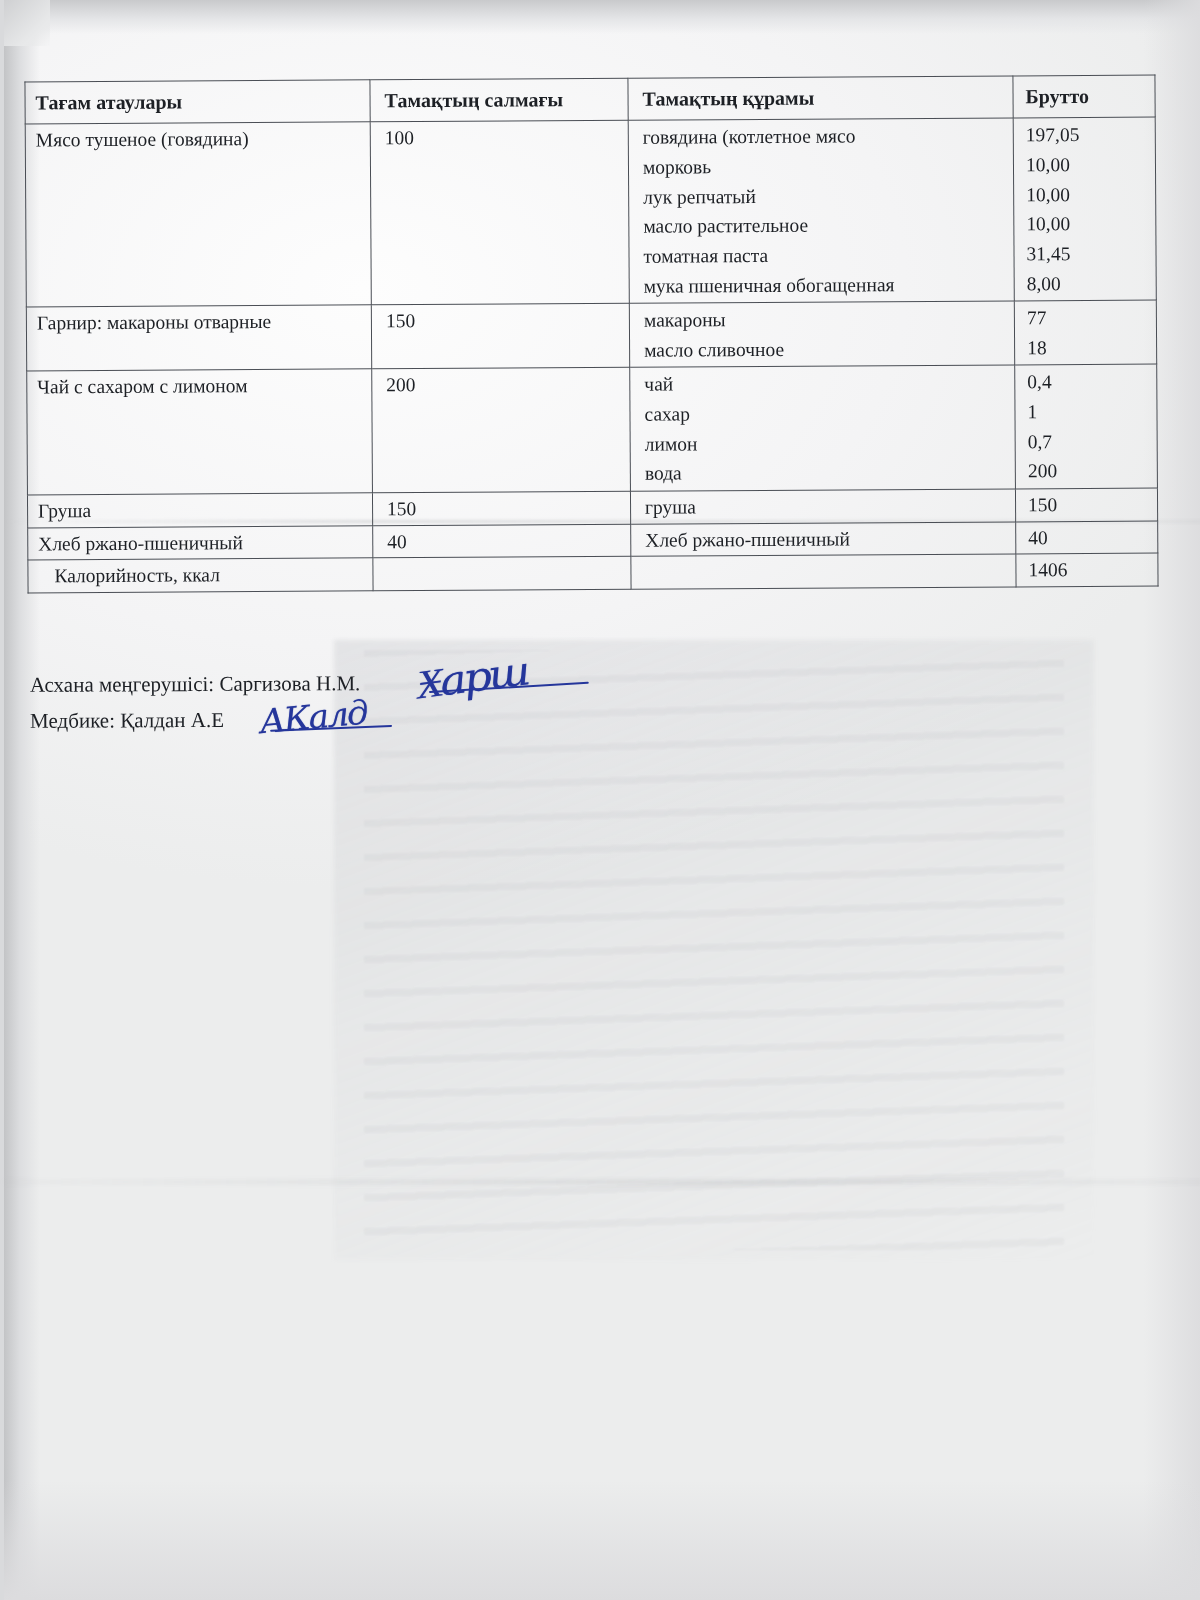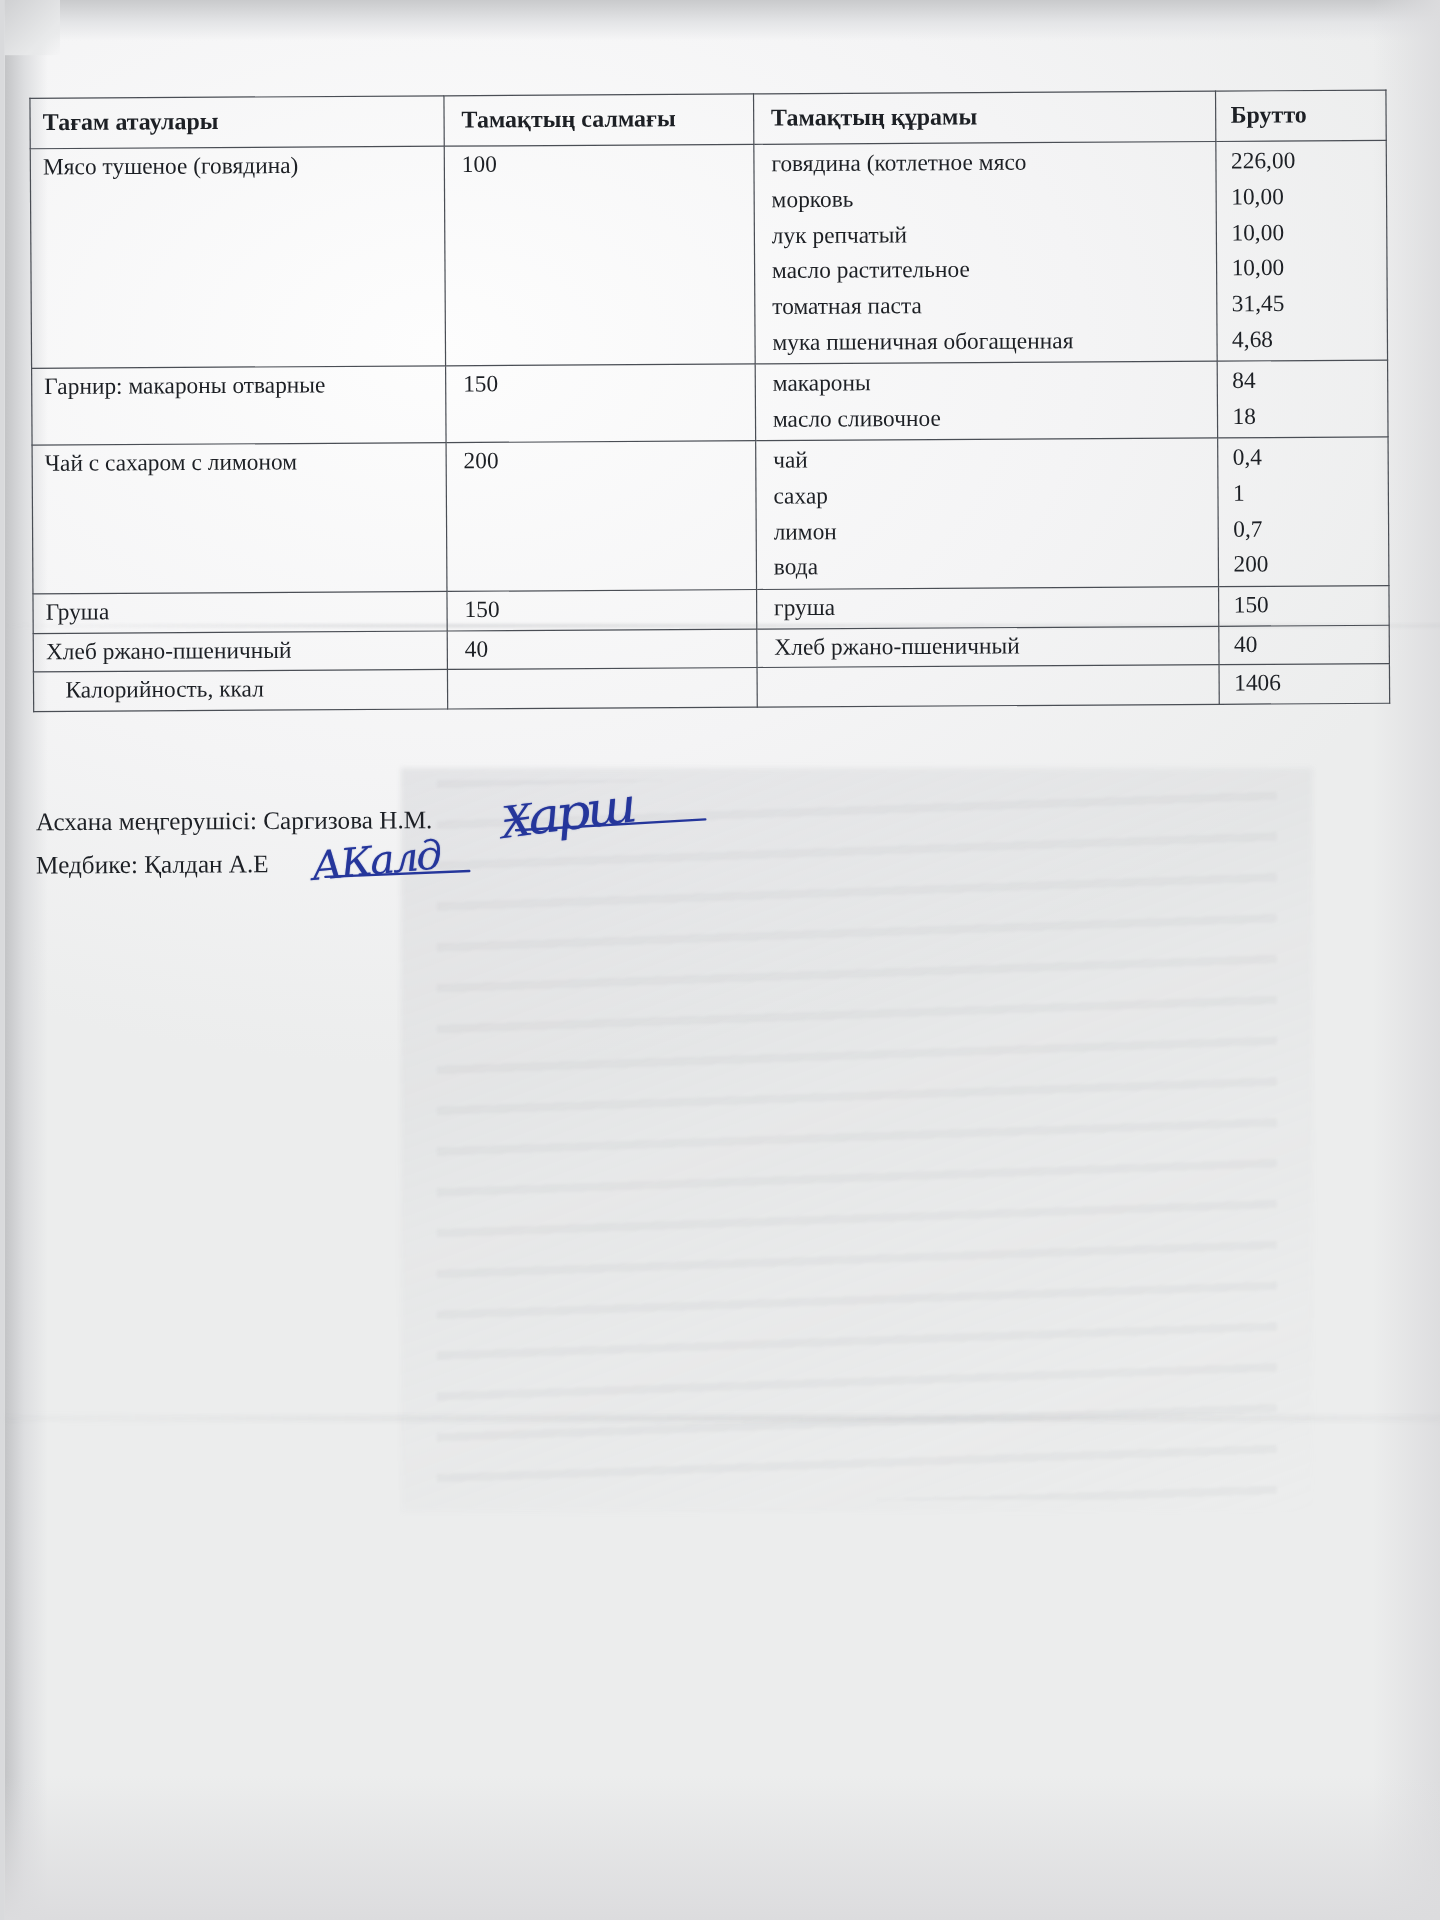--- a/index.html
+++ b/index.html
@@ -208,42 +208,42 @@
             <li>говядина (котлетное мясо</li>
             <li>морковь</li>
             <li>лук репчатый</li>
             <li>масло растительное</li>
             <li>томатная паста</li>
             <li>мука пшеничная обогащенная</li>
           </ul>
         </td>
         <td class="cell-gross">
           <ul class="gross-list">
-            <li>226,00</li>
+            <li>197,05</li>
             <li>10,00</li>
             <li>10,00</li>
             <li>10,00</li>
             <li>31,45</li>
-            <li>4,68</li>
+            <li>8,00</li>
           </ul>
         </td>
       </tr>
 
       <tr>
         <td class="cell-name">Гарнир: макароны отварные</td>
         <td class="cell-weight">150</td>
         <td class="cell-comp">
           <ul class="ing-list">
             <li>макароны</li>
             <li>масло сливочное</li>
           </ul>
         </td>
         <td class="cell-gross">
           <ul class="gross-list">
-            <li>84</li>
+            <li>77</li>
             <li>18</li>
           </ul>
         </td>
       </tr>
 
       <tr>
         <td class="cell-name">Чай с сахаром с лимоном</td>
         <td class="cell-weight">200</td>
         <td class="cell-comp">
           <ul class="ing-list">

